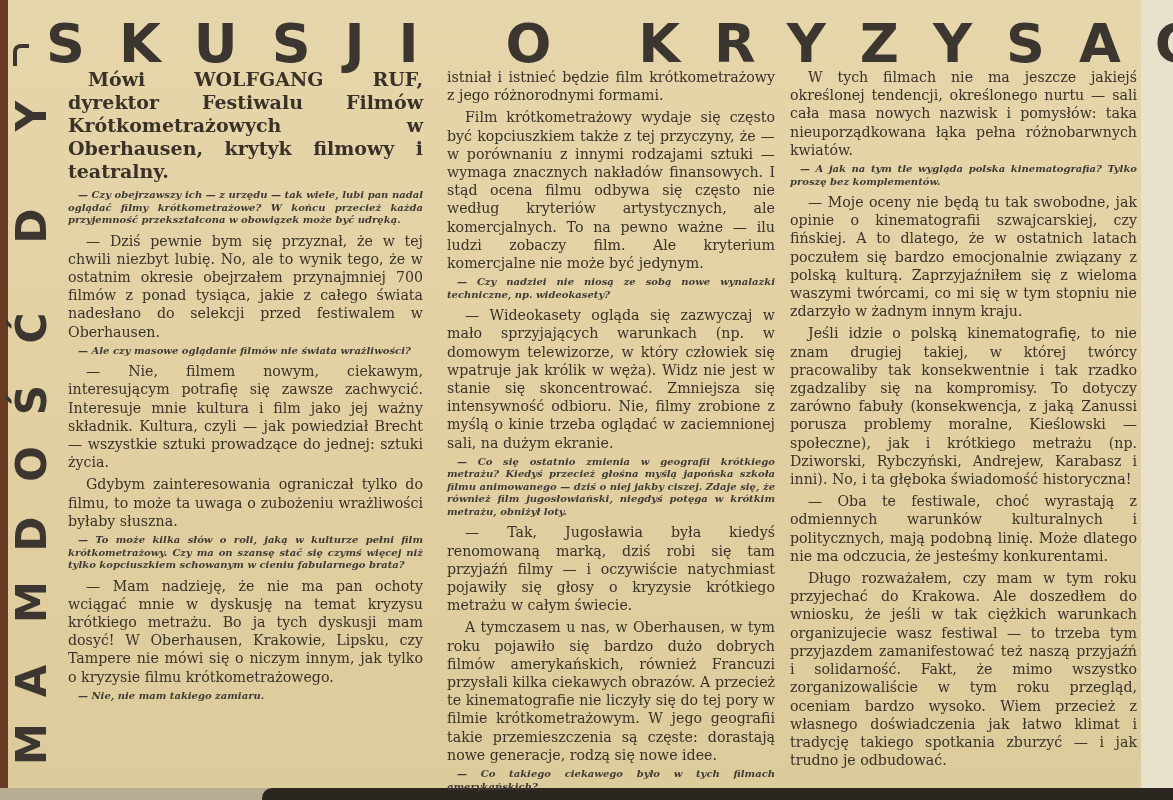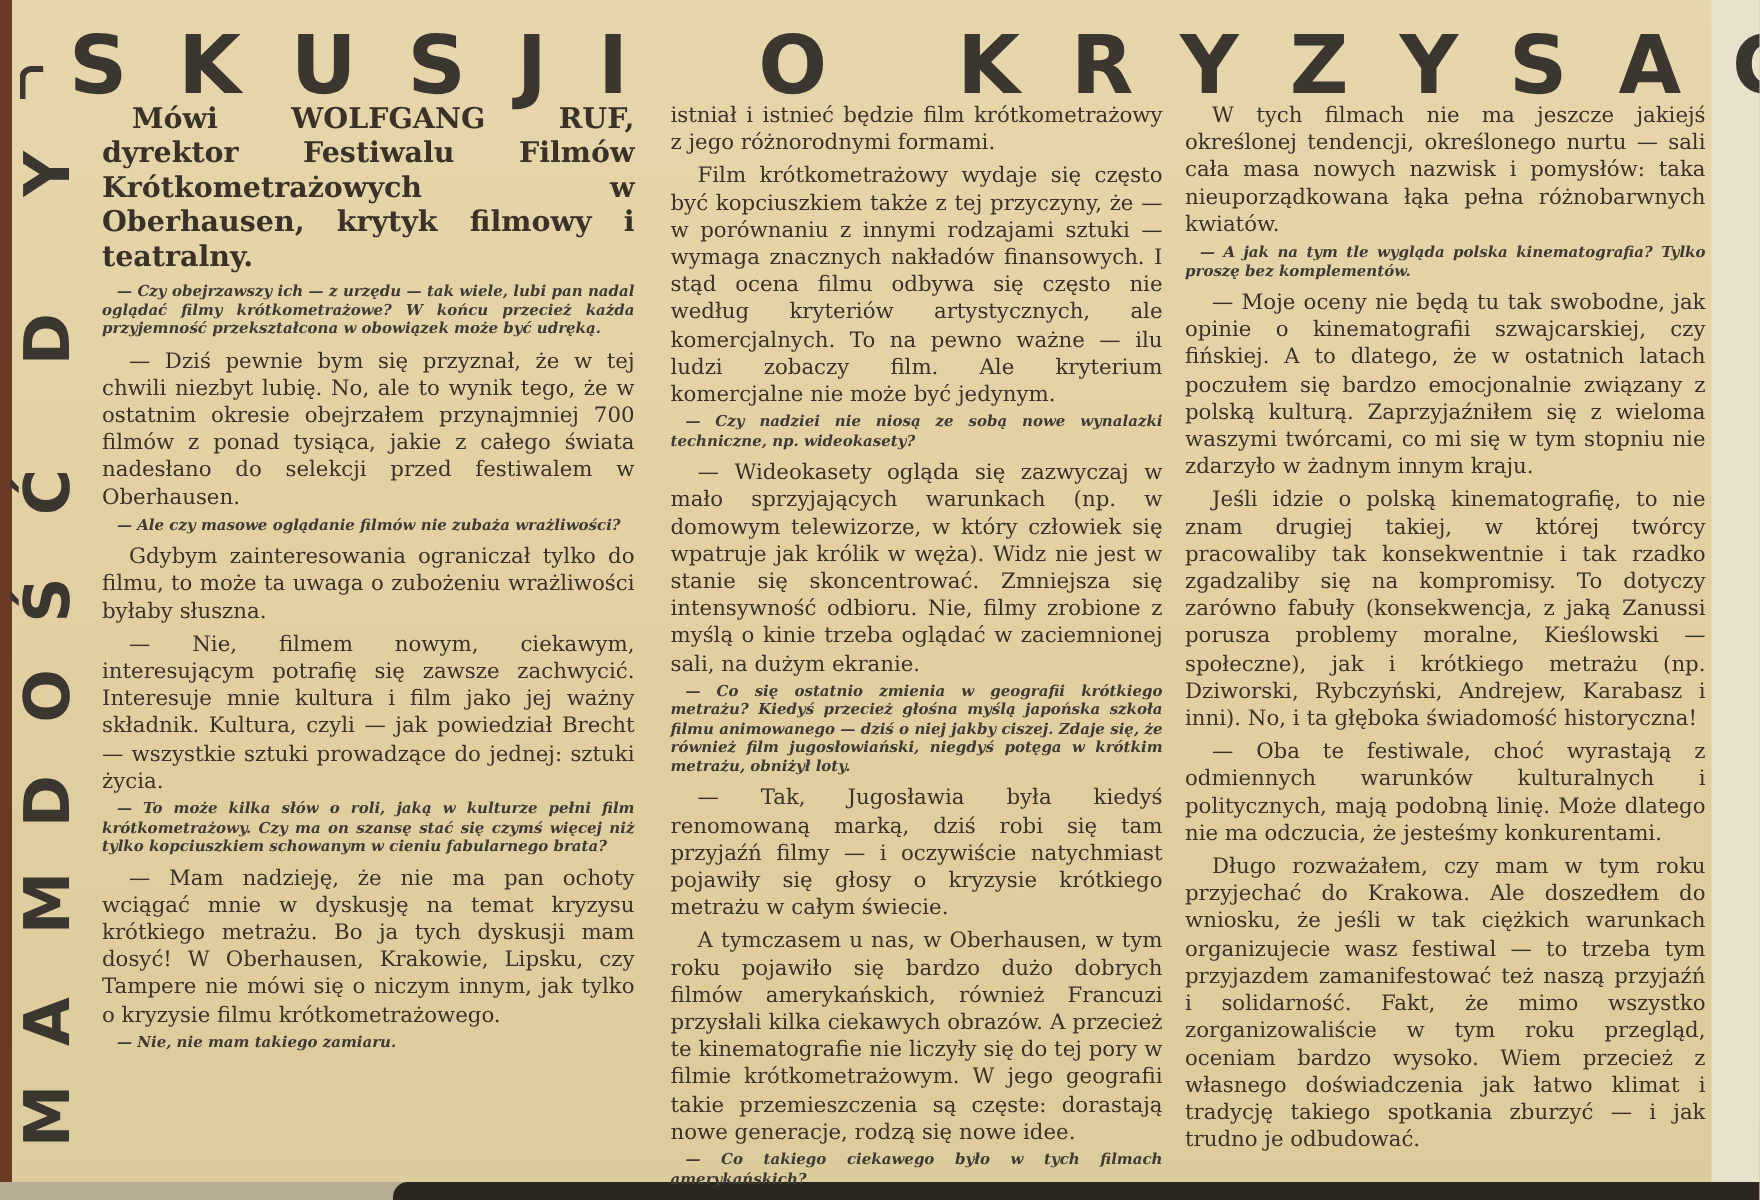--- a/index.html
+++ b/index.html
@@ -63,23 +63,23 @@
     <span style="top: 224px;">Ć</span>
     <span style="top: 122px;">D</span>
     <span style="top: 12px;">Y</span>
   </div>
 
 <div class="col c1">
   <p class="lead">Mówi WOLFGANG RUF, dyrektor Festiwalu Filmów Krótkometrażowych w Oberhausen, krytyk filmowy i teatralny.</p>
   <div id="col1">
       <p class="q">— Czy obejrzawszy ich — z urzędu — tak wiele, lubi pan nadal oglądać filmy krótkometrażowe? W końcu przecież każda przyjemność przekształcona w obowiązek może być udręką.</p>
       <p class="a ind">— Dziś pewnie bym się przyznał, że w tej chwili niezbyt lubię. No, ale to wynik tego, że w ostatnim okresie obejrzałem przynajmniej 700 filmów z ponad tysiąca, jakie z całego świata nadesłano do selekcji przed festiwalem w Oberhausen.</p>
-      <p class="q">— Ale czy masowe oglądanie filmów nie zubaża wrażliwości?</p>
+      <p class="q">— Ale czy masowe oglądanie filmów nie świata wrażliwości?</p>
+      <p class="a ind">— Nie, filmem nowym, ciekawym, interesującym potrafię się zawsze zachwycić. Interesuje mnie kultura i film jako jej ważny składnik. Kultura, czyli — jak powiedział Brecht — wszystkie sztuki prowadzące do jednej: sztuki życia.</p>
       <p class="a ind">Gdybym zainteresowania ograniczał tylko do filmu, to może ta uwaga o zubożeniu wrażliwości byłaby słuszna.</p>
-      <p class="a ind">— Nie, filmem nowym, ciekawym, interesującym potrafię się zawsze zachwycić. Interesuje mnie kultura i film jako jej ważny składnik. Kultura, czyli — jak powiedział Brecht — wszystkie sztuki prowadzące do jednej: sztuki życia.</p>
       <p class="q">— To może kilka słów o roli, jaką w kulturze pełni film krótkometrażowy. Czy ma on szansę stać się czymś więcej niż tylko kopciuszkiem schowanym w cieniu fabularnego brata?</p>
       <p class="a ind">— Mam nadzieję, że nie ma pan ochoty wciągać mnie w dyskusję na temat kryzysu krótkiego metrażu. Bo ja tych dyskusji mam dosyć! W Oberhausen, Krakowie, Lipsku, czy Tampere nie mówi się o niczym innym, jak tylko o kryzysie filmu krótkometrażowego.</p>
       <p class="q">— Nie, nie mam takiego zamiaru.</p>
     </div>
 </div>
 
 <div class="col c2">
   <div id="col2">
       <p class="a">istniał i istnieć będzie film krótkometrażowy z jego różnorodnymi formami.</p>
       <p class="a ind">Film krótkometrażowy wydaje się często być kopciuszkiem także z tej przyczyny, że — w porównaniu z innymi rodzajami sztuki — wymaga znacznych nakładów finansowych. I stąd ocena filmu odbywa się często nie według kryteriów artystycznych, ale komercjalnych. To na pewno ważne — ilu ludzi zobaczy film. Ale kryterium komercjalne nie może być jedynym.</p>

